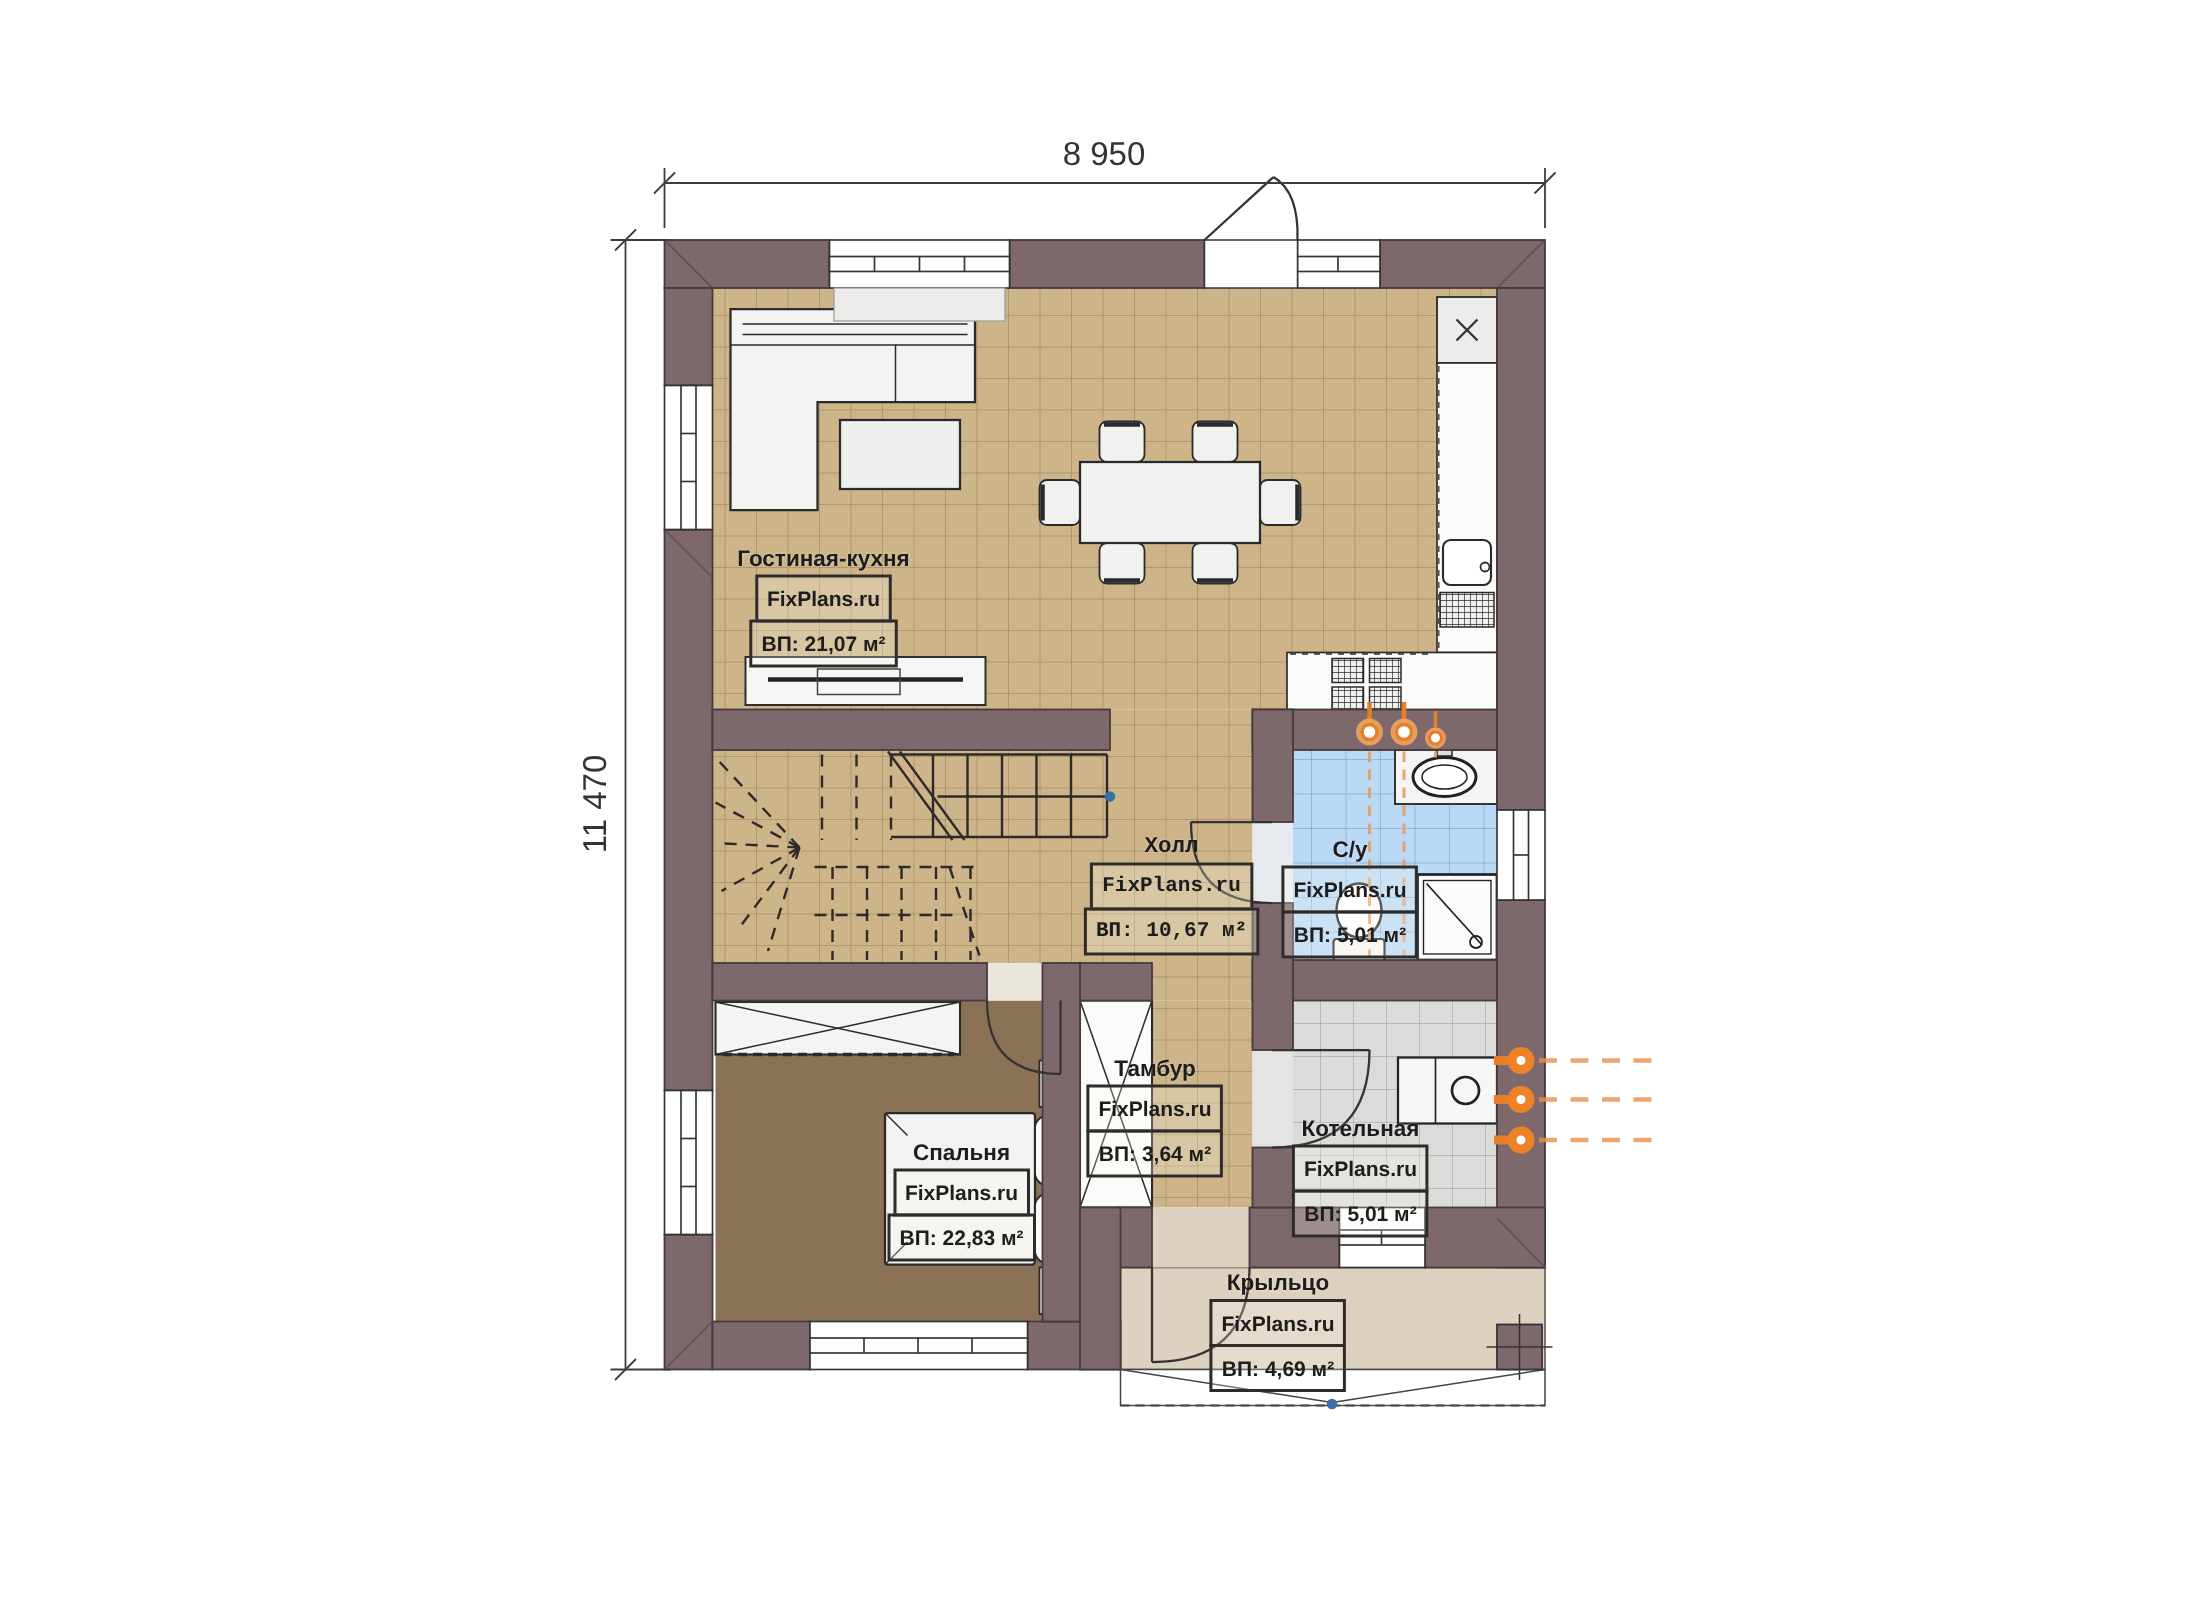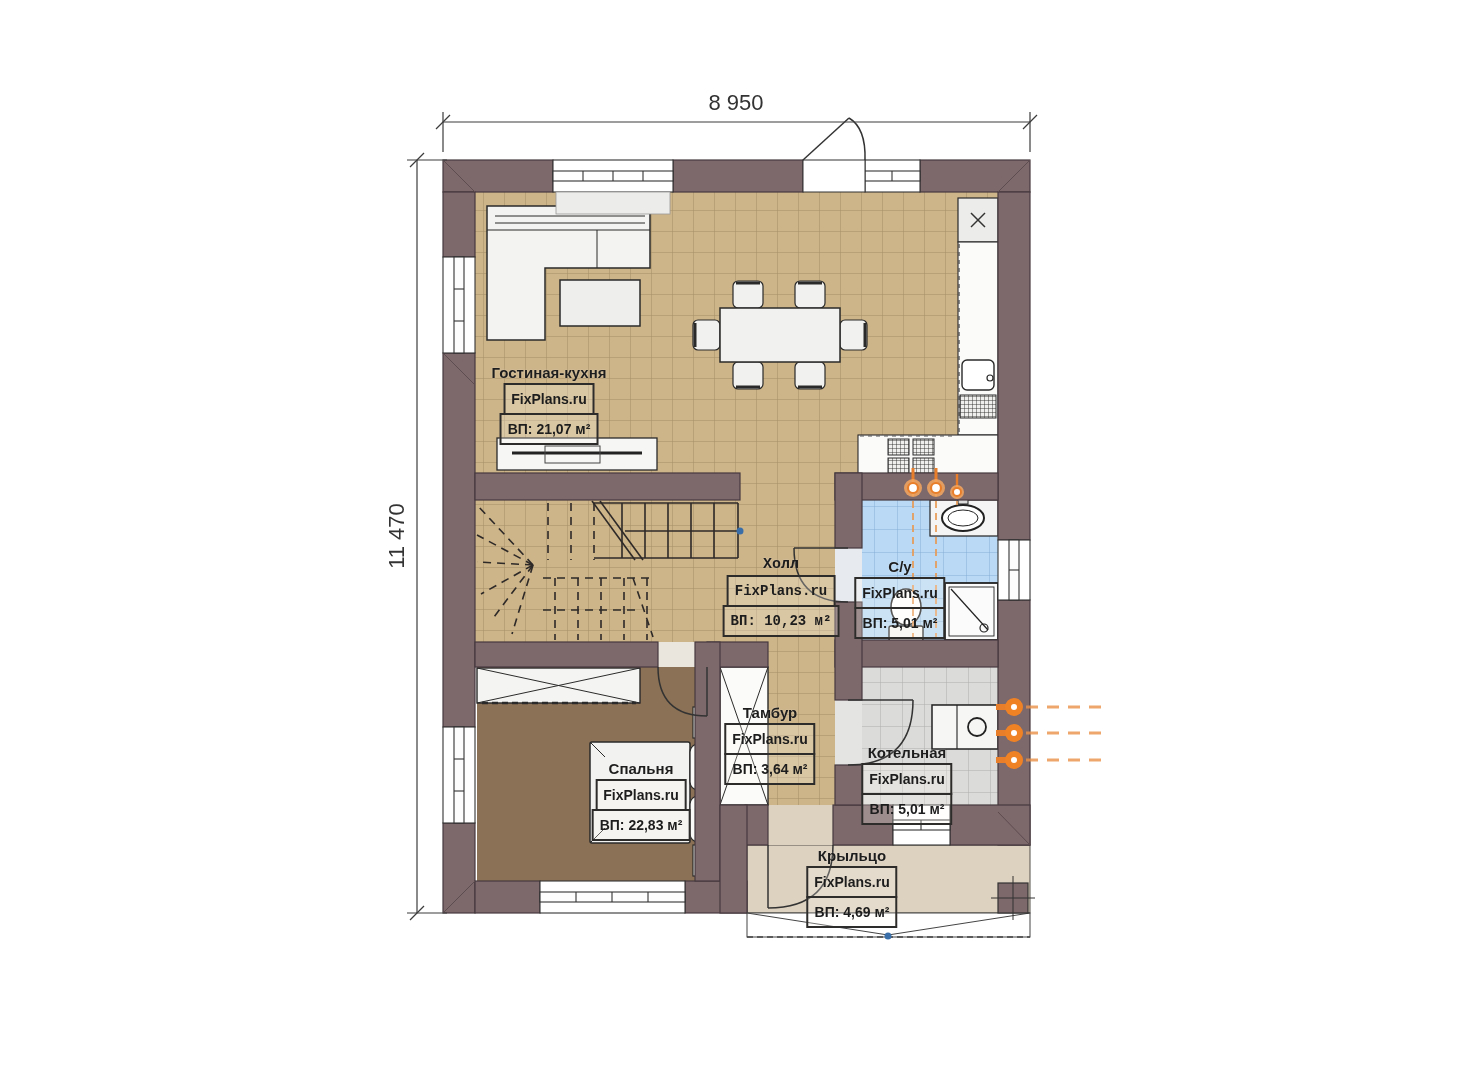--- a/index.html
+++ b/index.html
@@ -365,21 +365,21 @@
 
 <div class="room-label" style="left:549px;top:364px;">
   <div class="room-title">Гостиная-кухня</div>
   <div class="room-box">FixPlans.ru</div>
   <div class="room-box">ВП: 21,07 м²</div>
 </div>
 
 <div class="room-label" style="left:781px;top:556px;font-family:Liberation Mono, monospace;">
   <div class="room-title">Холл</div>
   <div class="room-box">FixPlans.ru</div>
-  <div class="room-box">ВП: 10,23 м²</div>
+  <div class="room-box">ВП: 10,67 м²</div>
 </div>
 
 <div class="room-label" style="left:900px;top:558px;">
   <div class="room-title">С/у</div>
   <div class="room-box">FixPlans.ru</div>
   <div class="room-box">ВП: 5,01 м²</div>
 </div>
 
 <div class="room-label" style="left:770px;top:704px;">
   <div class="room-title">Тамбур</div>

